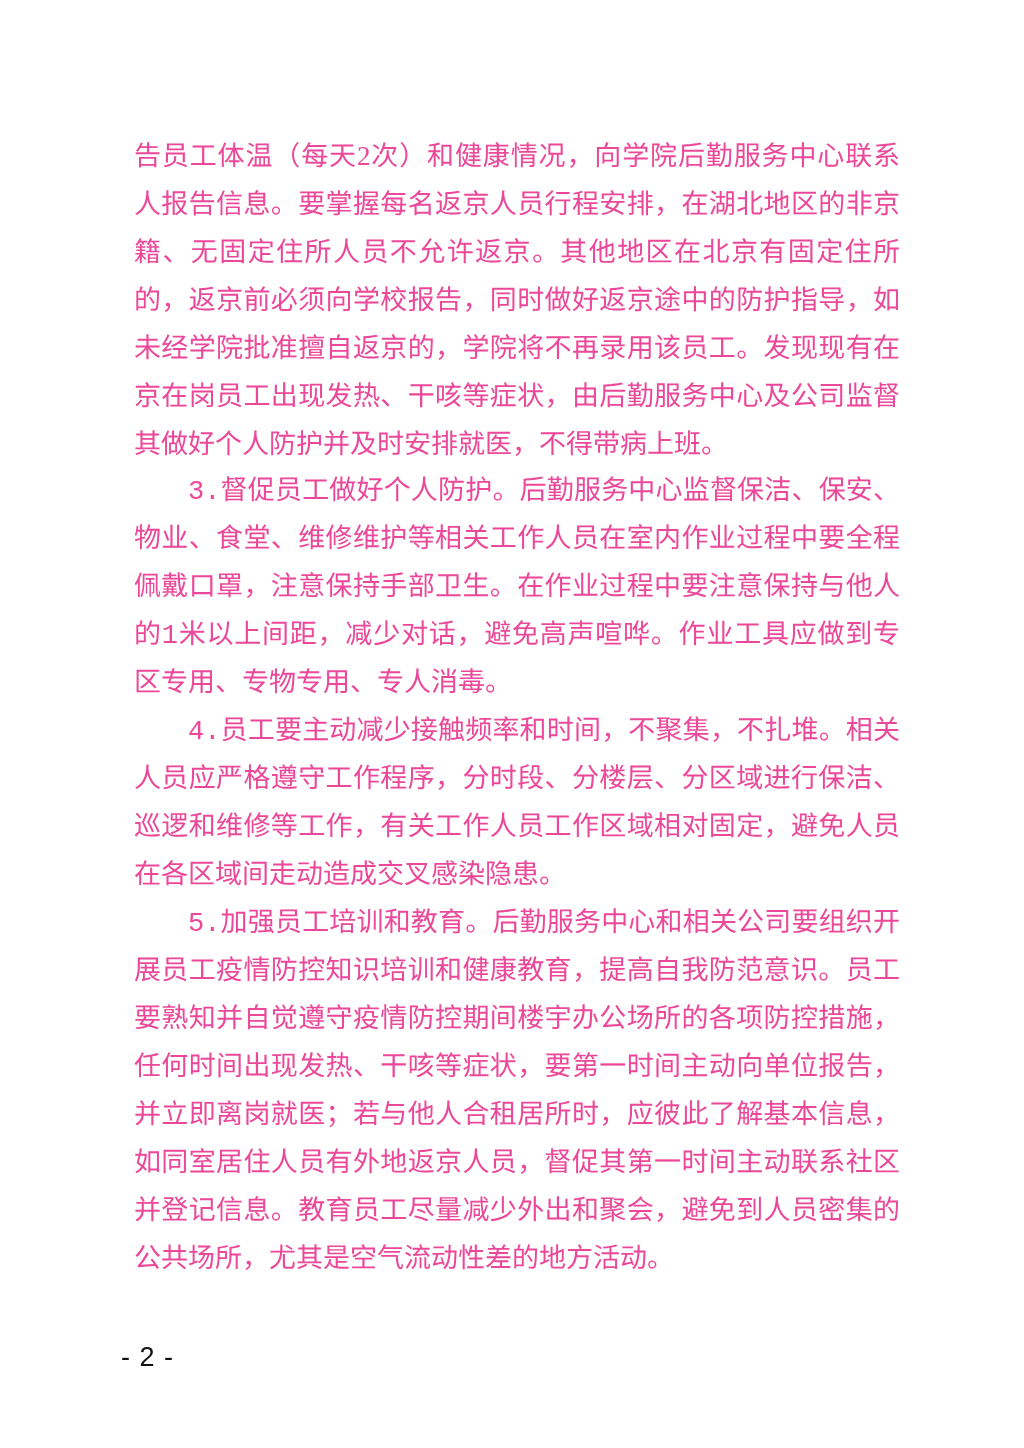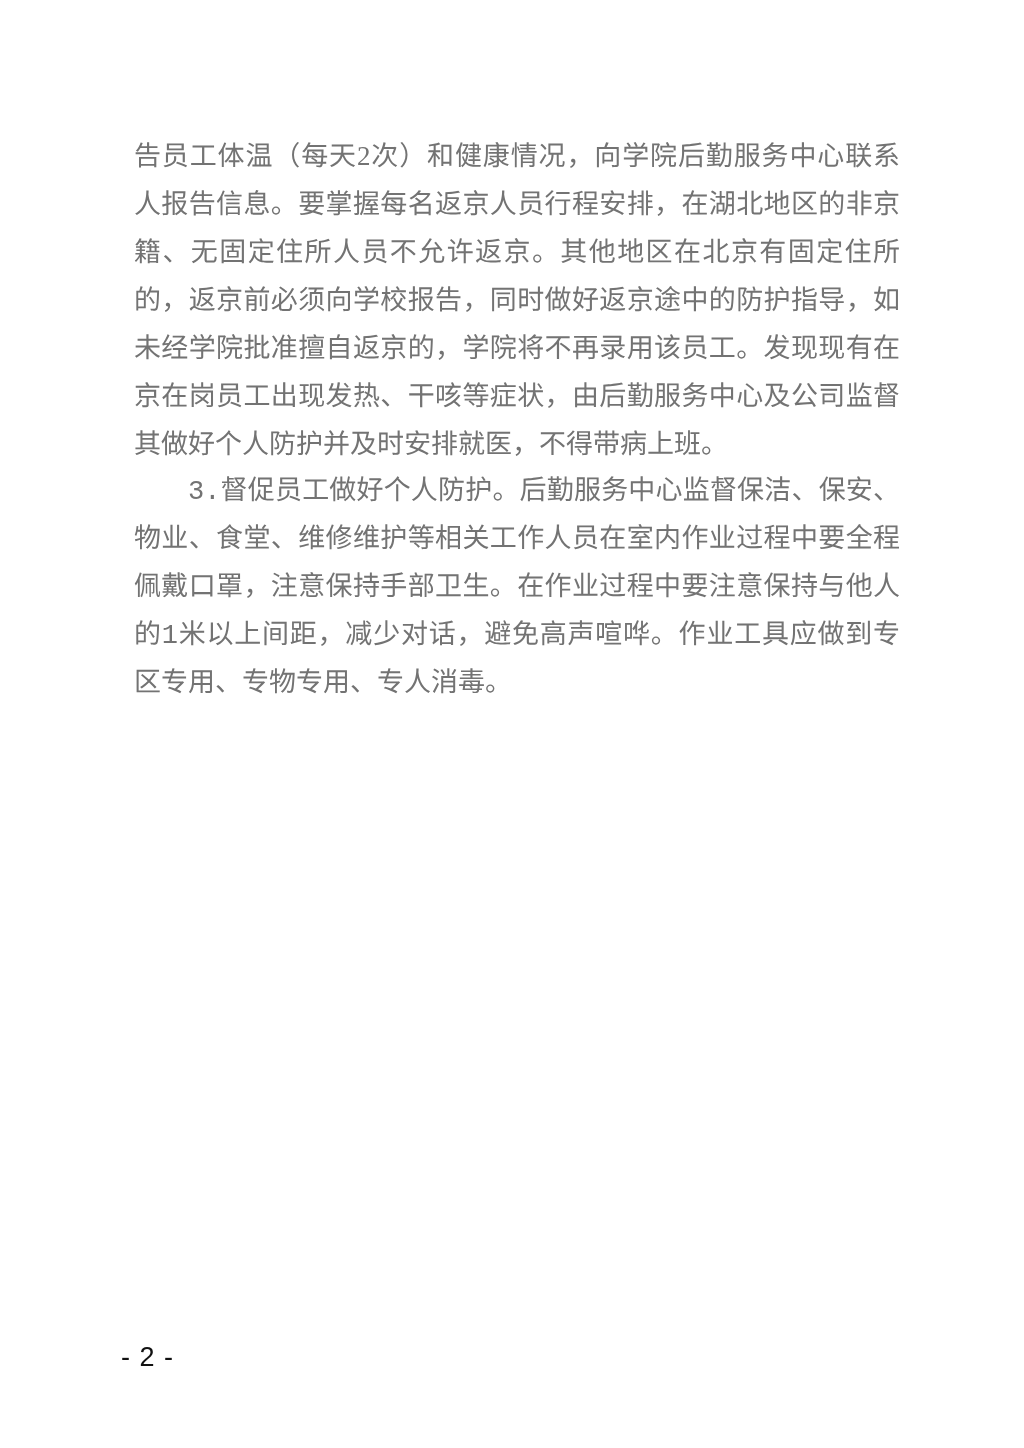--- a/index.html
+++ b/index.html
@@ -48,18 +48,20 @@
     font-size: 27px;
     line-height: 32px;
     color: #111111;
     letter-spacing: 1px;
   }
 </style>
 </head>
 <body>
 
 <div class="page" style="background: rgb(255, 255, 255);">
-  <div class="doc-body" style="color: #737373;">
+  <div class="doc-body" style="color: #ec4899;">
       <p class="para">告员工体温（每天2次）和健康情况，向学院后勤服务中心联系人报告信息。要掌握每名返京人员行程安排，在湖北地区的非京籍、无固定住所人员不允许返京。其他地区在北京有固定住所的，返京前必须向学校报告，同时做好返京途中的防护指导，如未经学院批准擅自返京的，学院将不再录用该员工。发现现有在京在岗员工出现发热、干咳等症状，由后勤服务中心及公司监督其做好个人防护并及时安排就医，不得带病上班。</p>
       <p class="para indent">3.督促员工做好个人防护。后勤服务中心监督保洁、保安、物业、食堂、维修维护等相关工作人员在室内作业过程中要全程佩戴口罩，注意保持手部卫生。在作业过程中要注意保持与他人的1米以上间距，减少对话，避免高声喧哗。作业工具应做到专区专用、专物专用、专人消毒。</p>
+      <p class="para indent">4.员工要主动减少接触频率和时间，不聚集，不扎堆。相关人员应严格遵守工作程序，分时段、分楼层、分区域进行保洁、巡逻和维修等工作，有关工作人员工作区域相对固定，避免人员在各区域间走动造成交叉感染隐患。</p>
+      <p class="para indent">5.加强员工培训和教育。后勤服务中心和相关公司要组织开展员工疫情防控知识培训和健康教育，提高自我防范意识。员工要熟知并自觉遵守疫情防控期间楼宇办公场所的各项防控措施，任何时间出现发热、干咳等症状，要第一时间主动向单位报告，并立即离岗就医；若与他人合租居所时，应彼此了解基本信息，如同室居住人员有外地返京人员，督促其第一时间主动联系社区并登记信息。教育员工尽量减少外出和聚会，避免到人员密集的公共场所，尤其是空气流动性差的地方活动。</p>
     </div>
   <div class="page-footer" style="color: rgb(17, 17, 17);">- 2 -</div>
 </div>
 
 </body></html>

